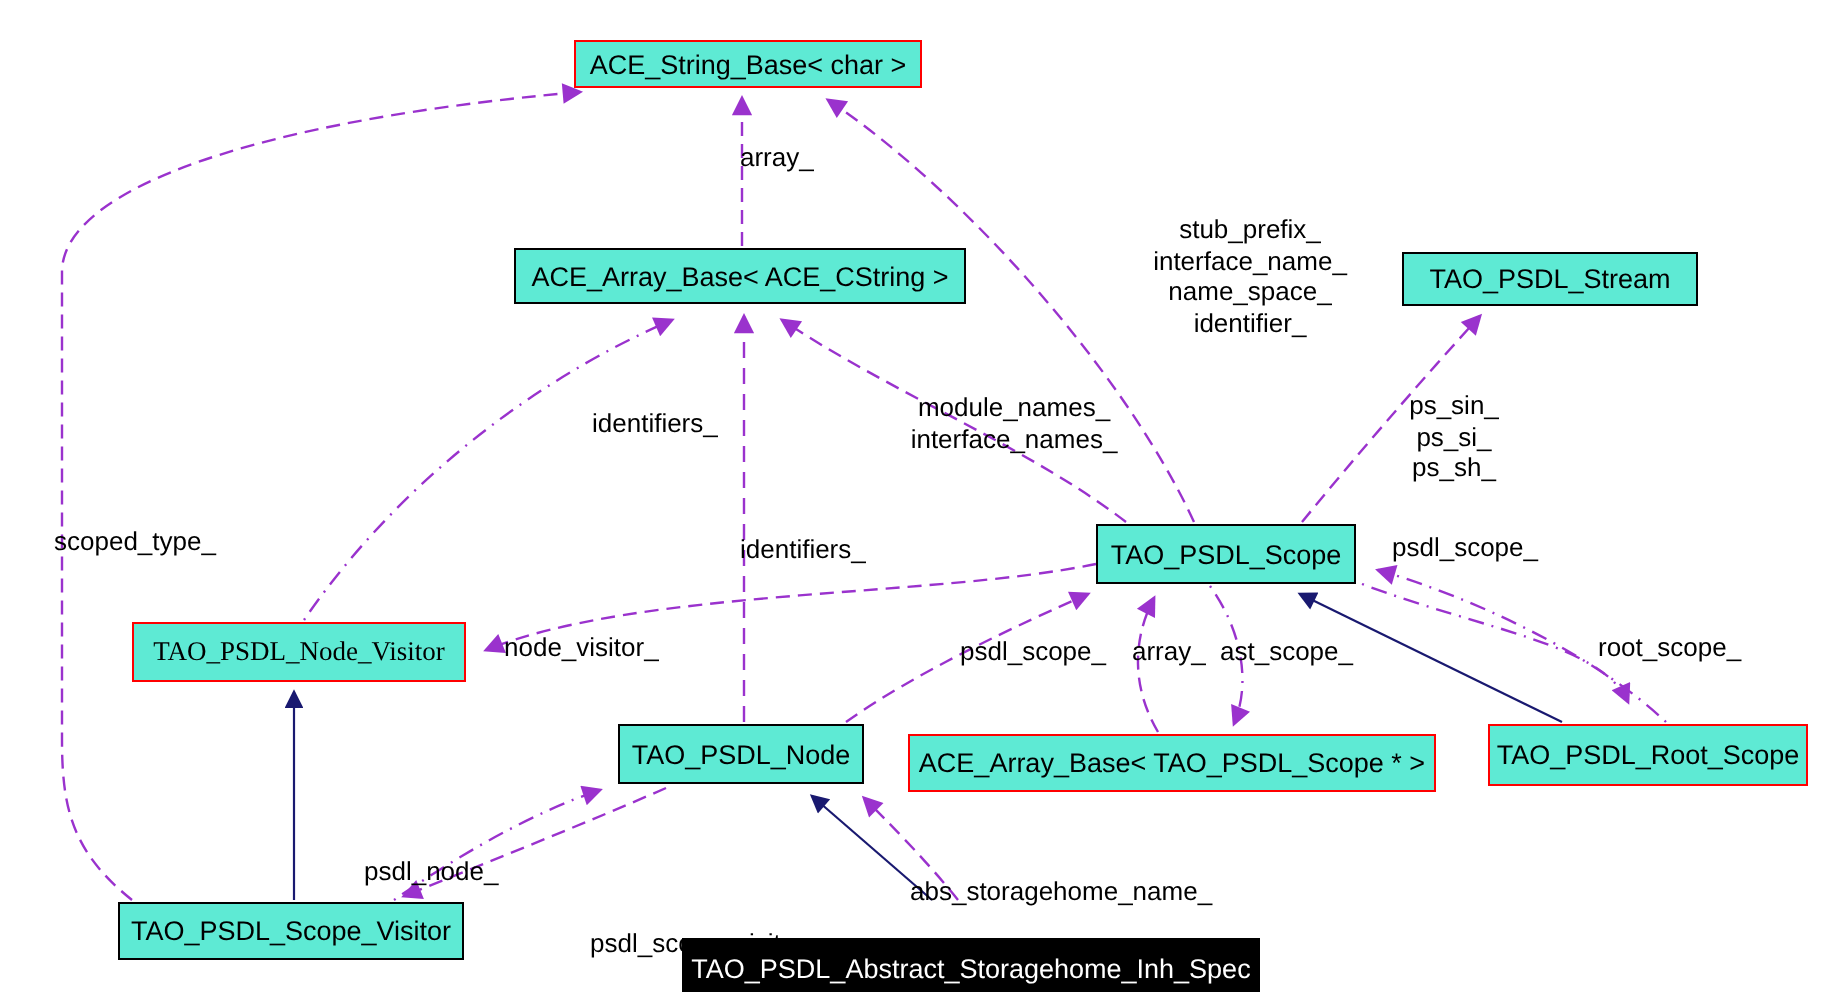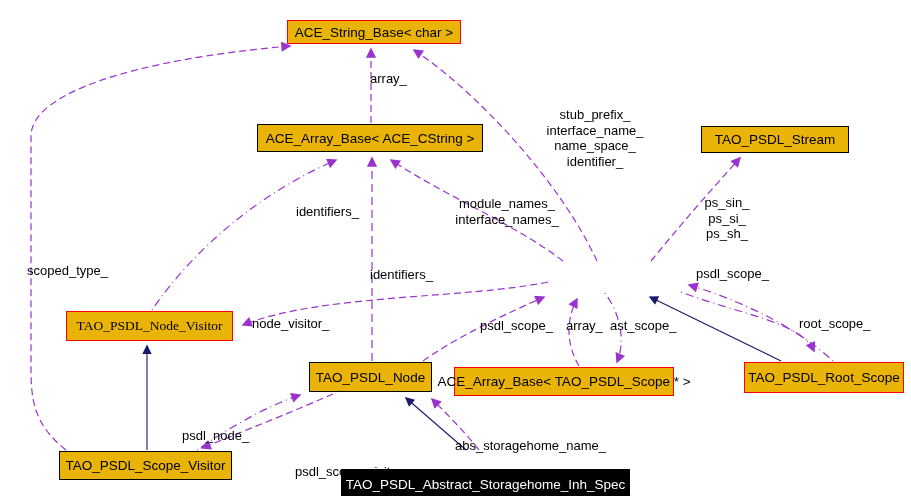--- a/index.html
+++ b/index.html
@@ -1,19 +1,19 @@
 <!DOCTYPE html>
 <html><head>
 <meta charset="utf-8">
 <style>
   html,body{margin:0;padding:0;background:#fff;}
   #stage{position:relative;width:911px;height:496px;background:#ffffff;overflow:hidden;
          font-family:"Liberation Sans","DejaVu Sans",sans-serif;}
   #edges{position:absolute;left:0;top:0;width:911px;height:496px;}
-  .node{position:absolute;box-sizing:border-box;border:1px solid #000;background:#eab308;
+  .node{position:absolute;box-sizing:border-box;border:1px solid #000;background:#5eead4;
         display:flex;align-items:center;justify-content:center;font-size:13.5px;color:#000;
         white-space:nowrap;cursor:pointer;}
   .node.red{border-color:#ff0000;}
   .node.focus{background:#000000;color:#ffffff;border-color:#000000;cursor:default;margin-top:18px;}
   .elabel{position:absolute;font-size:13px;line-height:15.5px;color:#000;white-space:pre;}
   .center{text-align:center;}
 </style>
 </head>
 <body>
 
@@ -47,29 +47,30 @@
     <path d="M 333 394 C 292 412 244 431 202 448" fill="none" stroke-width="1.2" stroke-dasharray="7,4" marker-end="url(#mp)" stroke="#9a32cd"></path>
 
     <path d="M 147 450 L 147 346" fill="none" stroke-width="1.1" marker-end="url(#mn)" stroke="#191970"></path>
     <path d="M 466 450 L 406 398" fill="none" stroke-width="1.1" marker-end="url(#mn)" stroke="#191970"></path>
     <path d="M 781 361 L 650 297" fill="none" stroke-width="1.1" marker-end="url(#mn)" stroke="#191970"></path>
   </svg>
 
   <div class="node red" style="left:287px;top:20px;width:174px;height:24px;">ACE_String_Base&lt; char &gt;</div>
   <div class="node" style="left:257px;top:124px;width:226px;height:28px;">ACE_Array_Base&lt; ACE_CString &gt;</div>
   <div class="node" style="left:701px;top:126px;width:148px;height:27px;">TAO_PSDL_Stream</div>
+  <div class="node" style="left:548px;top:262px;width:130px;height:30px;">TAO_PSDL_Scope</div>
   <div class="node red" style="left:66px;top:311px;width:167px;height:30px;font-family:Liberation Serif, serif;">TAO_PSDL_Node_Visitor</div>
   <div class="node" style="left:309px;top:362px;width:123px;height:30px;">TAO_PSDL_Node</div>
-  <div class="node red" style="left:454px;top:367px;width:220px;height:29px;">ACE_Array_Base&lt; TAO_PSDL_Scope * &gt;</div>
+  <div class="node red" style="left:454px;top:367px;width:264px;height:29px;">ACE_Array_Base&lt; TAO_PSDL_Scope * &gt;</div>
   <div class="node red" style="left:744px;top:362px;width:160px;height:31px;">TAO_PSDL_Root_Scope</div>
   <div class="node" style="left:59px;top:451px;width:173px;height:29px;">TAO_PSDL_Scope_Visitor</div>
   <div class="node focus" style="left:341px;top:451px;width:289px;height:30px;">TAO_PSDL_Abstract_Storagehome_Inh_Spec</div>
 
   <div class="elabel" style="left:370px;top:71px;">array_</div>
-  <div class="elabel center" style="left:536px;top:107px;width:118px;">stub_prefix_
+  <div class="elabel center" style="left:566px;top:107px;width:118px;">stub_prefix_
 interface_name_
 name_space_
 identifier_</div>
   <div class="elabel center" style="left:698px;top:195px;width:58px;">ps_sin_
 ps_si_
 ps_sh_</div>
   <div class="elabel center" style="left:445px;top:196px;width:124px;">module_names_
 interface_names_</div>
   <div class="elabel" style="left:296px;top:204px;">identifiers_</div>
   <div class="elabel" style="left:370px;top:267px;">identifiers_</div>

